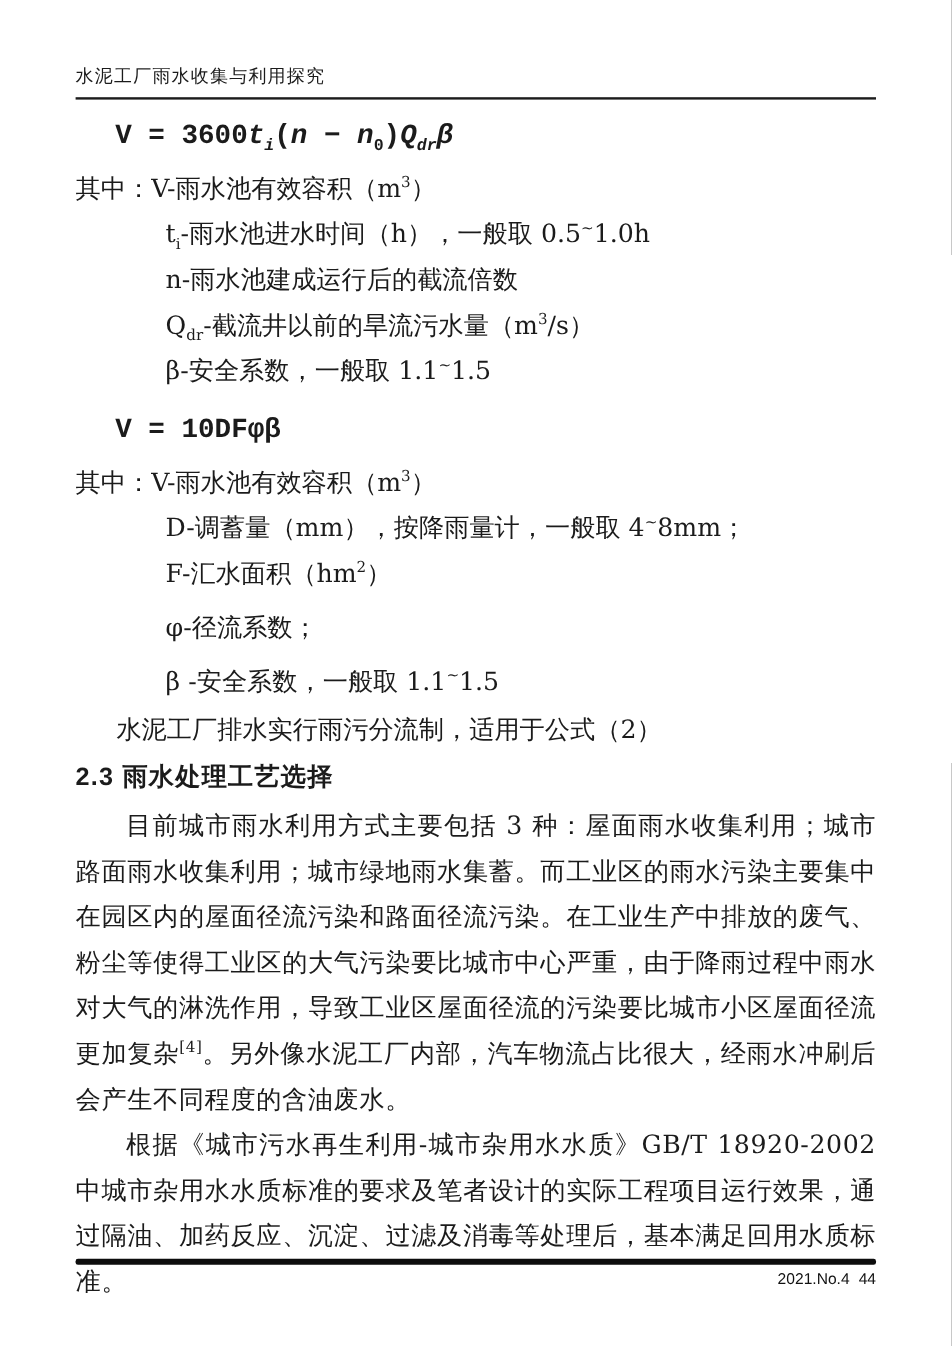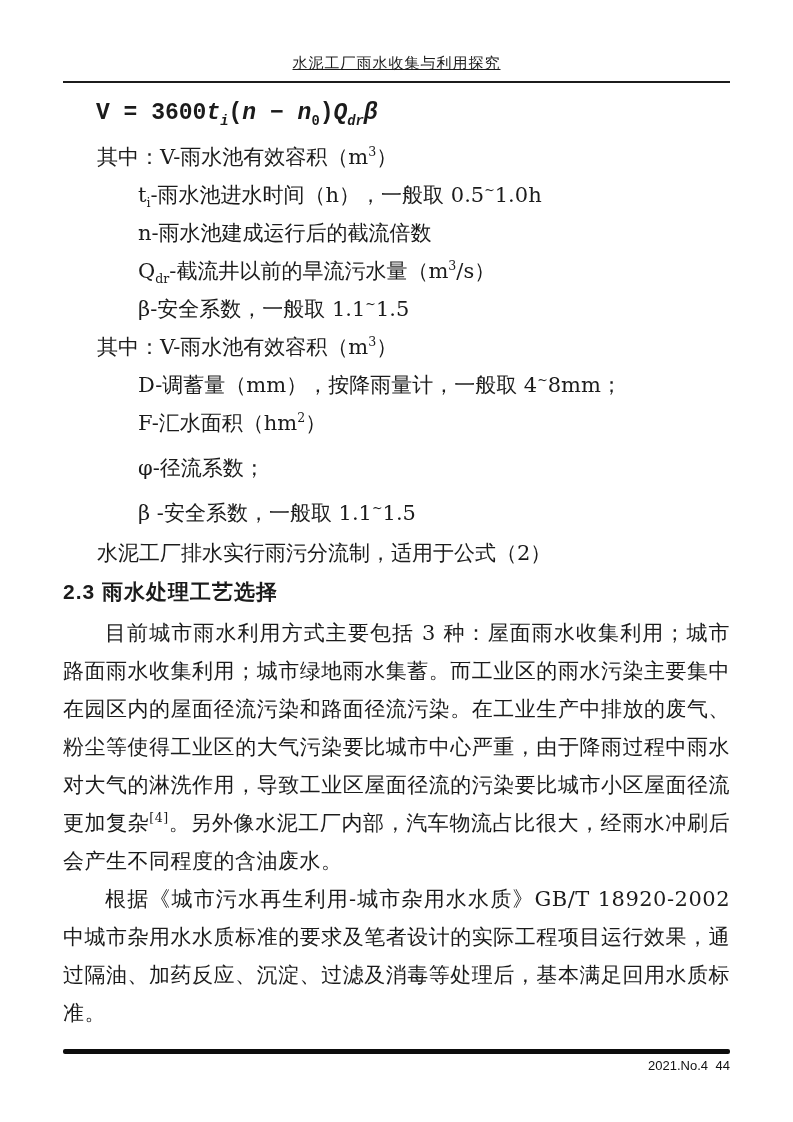--- a/index.html
+++ b/index.html
@@ -8,34 +8,34 @@
     position:relative;
     width:793px; height:1122px;
     margin:0 auto;
     background:#ffffff;
     color:#1b1b1b;
     font-family:"DejaVu Serif","Liberation Serif",serif;
     overflow:hidden;
   }
   .content { position:absolute; left:63px; right:63px; top:0; }
 
-  .header { margin-top:54px; text-align:center;text-decoration:underline; }
+  .header { margin-top:54px; text-align:left; }
   .header-title { font-size:15px; letter-spacing:1px; }
   .header-rule { margin-top:8px; height:2px; background:#1c1c1c; }
 
   .formula {
     margin:15px 0 10px 33px;
     font-size:23px; line-height:30px;
     font-weight:600;
     font-family:Liberation Mono, monospace;
   }
   .formula .it, .it { font-style:italic; }
 
   .def-line { font-size:21px; line-height:38px; white-space:nowrap; }
-  .where    { margin-left:34px; }
+  .where    { }
   .def      { margin-left:75px; }
   .gap      { margin-top:7px; }
 
   .case-intro { font-size:21px; line-height:38px; margin-left:37px; margin-top:2px; }
   .note-line  { font-size:21px; line-height:38px; margin-left:34px; margin-top:2px; }
 
   .section-heading {
     font-family:"Liberation Sans","DejaVu Sans",sans-serif;
     font-size:21px; font-weight:bold;
     margin:6px 0 8px 0; letter-spacing:1px;
@@ -77,20 +77,21 @@
 
     <div class="formula"><span>V = 3600</span><span class="it">t</span><sub class="it">i</sub><span>(</span><span class="it">n</span><span> − </span><span class="it">n</span><sub>0</sub><span>)</span><span class="it">Q</span><sub class="it">dr</sub><span class="it">β</span></div>
 
     <div class="def-line where"><span>其中：V-雨水池有效容积（m</span><sup>3</sup><span>）</span></div>
     <div class="def-line def"><span>t</span><sub>i</sub><span>-雨水池进水时间（h），一般取 0.5</span><sup>~</sup><span>1.0h</span></div>
     <div class="def-line def"><span>n-雨水池建成运行后的截流倍数</span></div>
     <div class="def-line def"><span>Q</span><sub>dr</sub><span>-截流井以前的旱流污水量（m</span><sup>3</sup><span>/s）</span></div>
     <div class="def-line def"><span>β-安全系数，一般取 1.1</span><sup>~</sup><span>1.5</span></div>
 
 
+    <div class="formula"><span>V = 10DFφβ</span></div>
 
     <div class="def-line where"><span>其中：V-雨水池有效容积（m</span><sup>3</sup><span>）</span></div>
     <div class="def-line def"><span>D-调蓄量（mm），按降雨量计，一般取 4</span><sup>~</sup><span>8mm；</span></div>
     <div class="def-line def"><span>F-汇水面积（hm</span><sup>2</sup><span>）</span></div>
     <div class="def-line def gap"><span>φ-径流系数；</span></div>
     <div class="def-line def gap"><span>β -安全系数，一般取 1.1</span><sup>~</sup><span>1.5</span></div>
 
     <div class="note-line">水泥工厂排水实行雨污分流制，适用于公式（2）</div>
 
     <div class="section-heading">2.3 雨水处理工艺选择</div>

